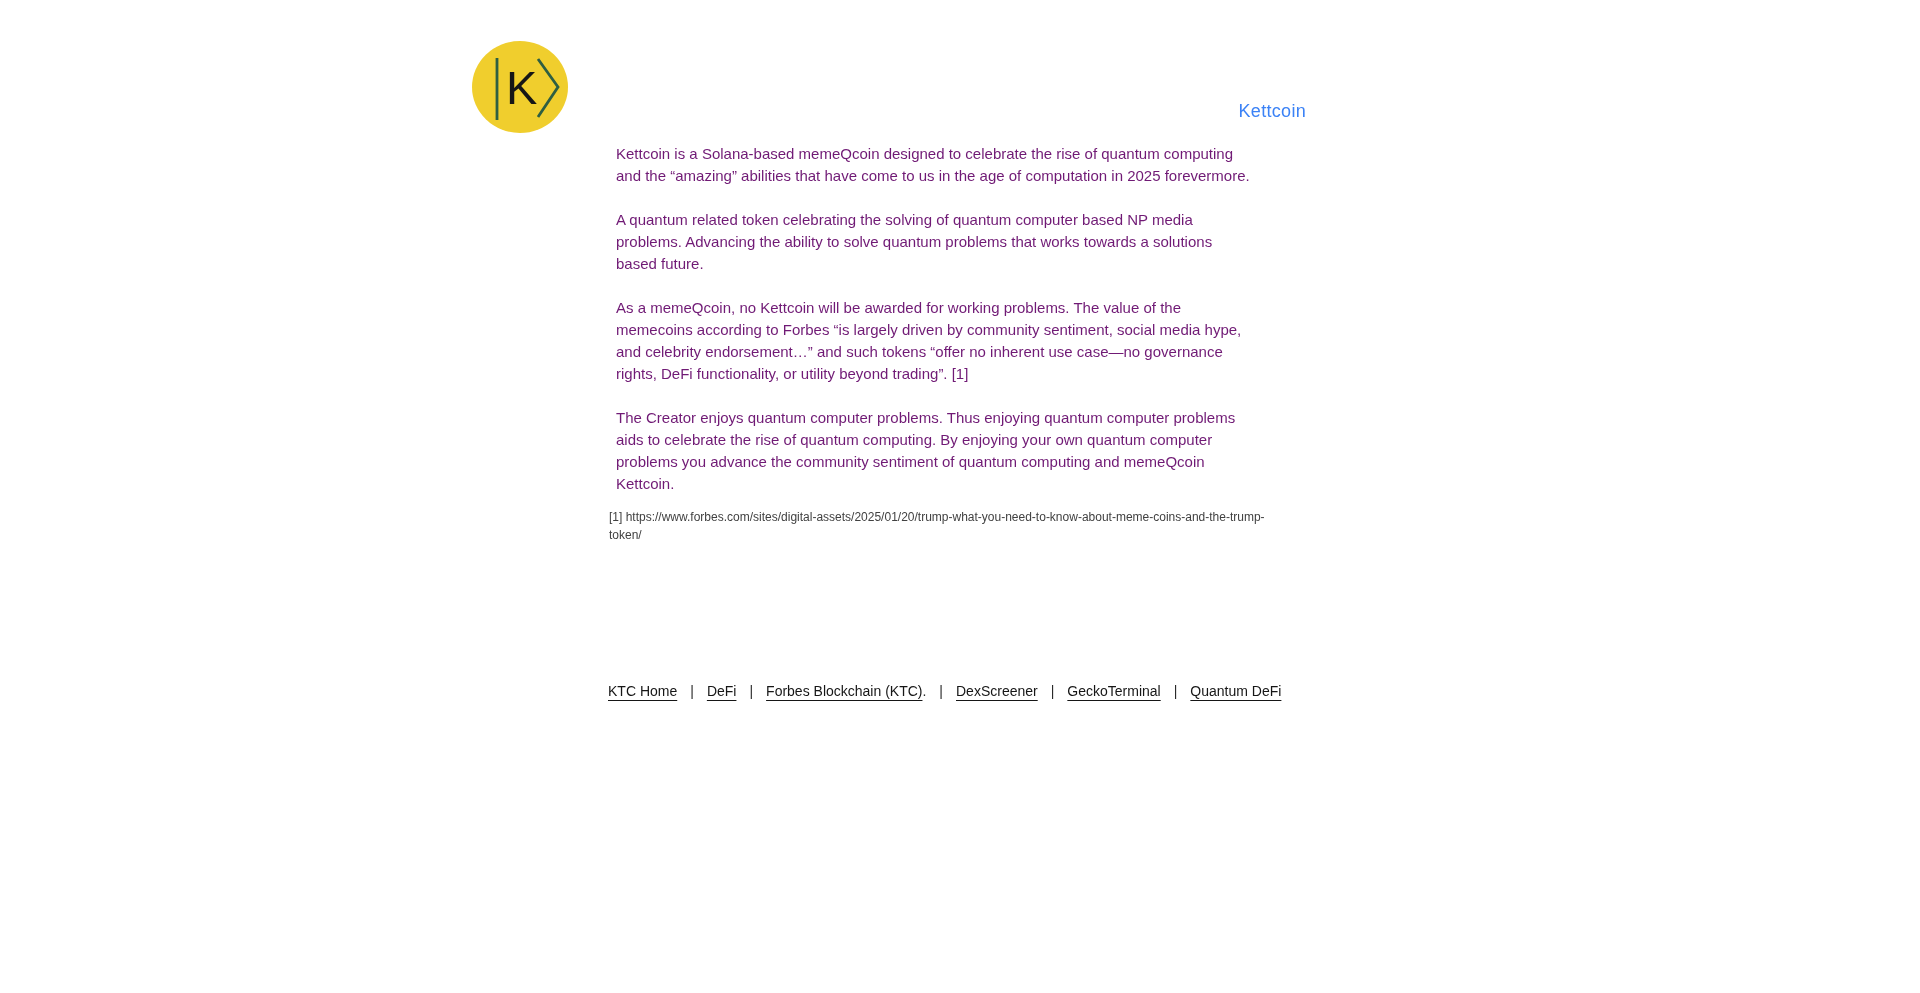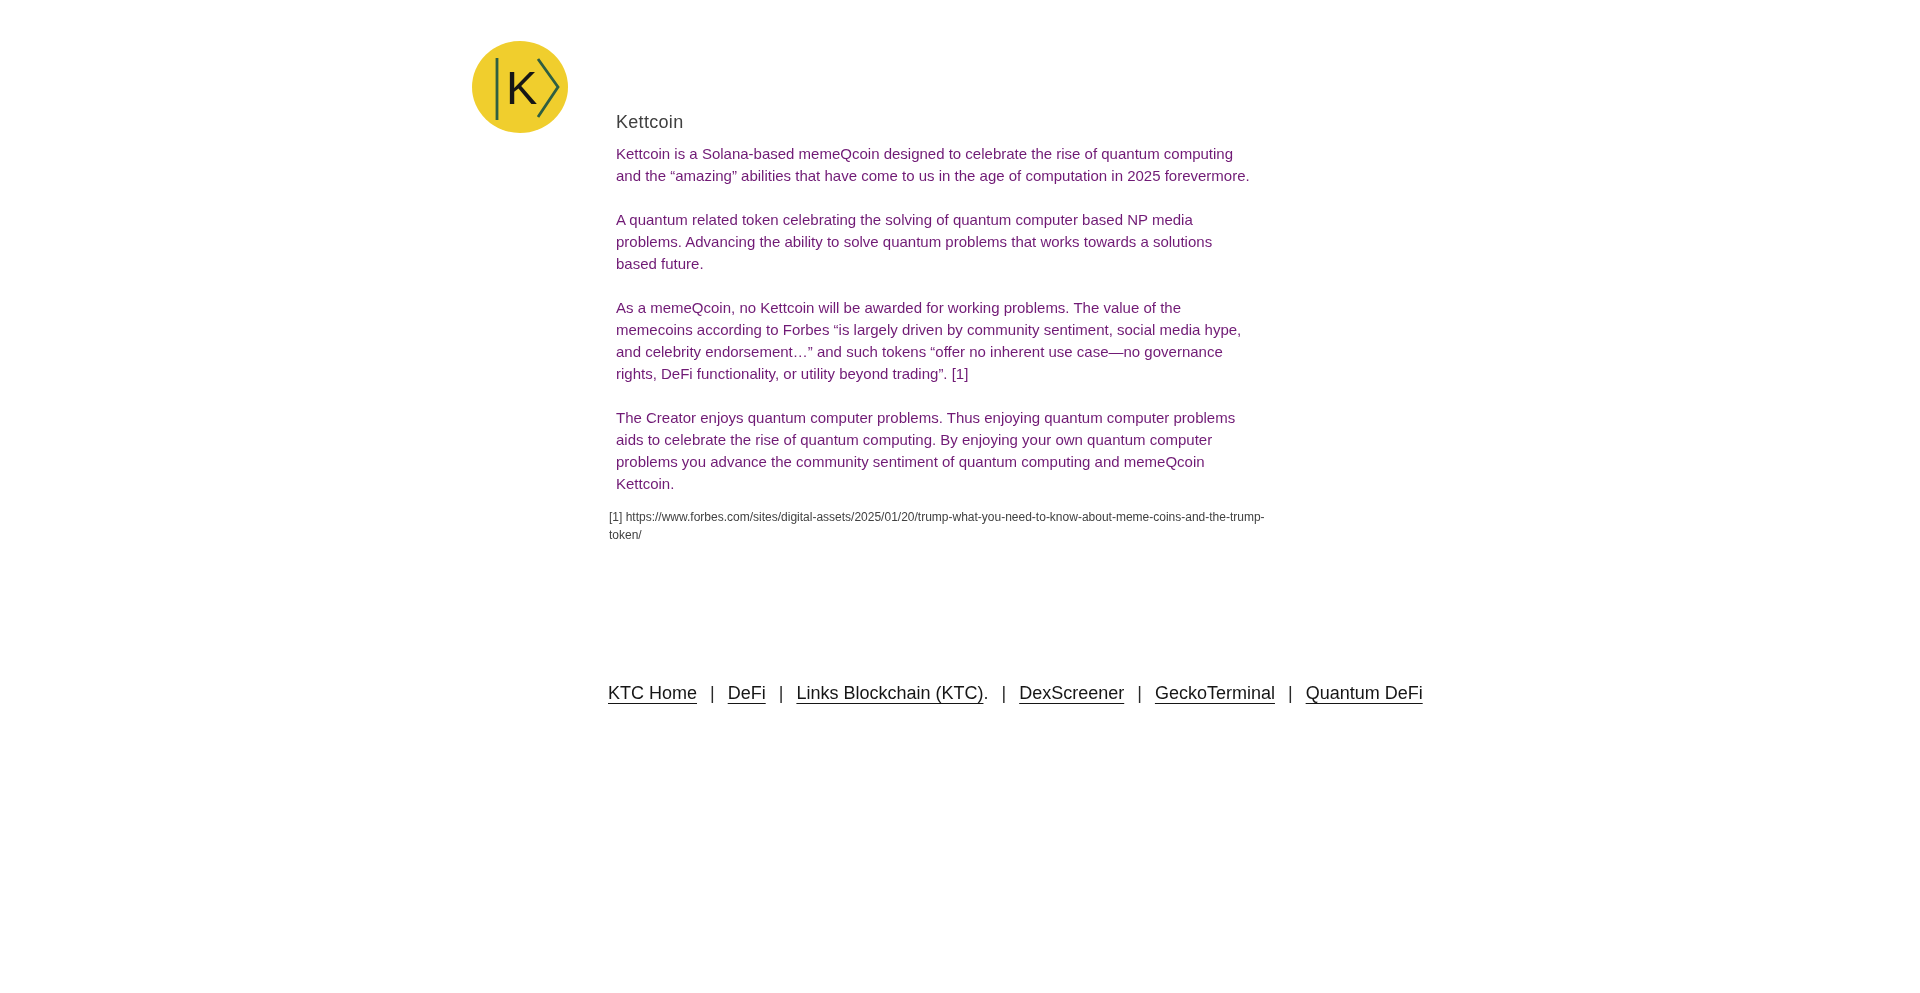--- a/index.html
+++ b/index.html
@@ -15,28 +15,28 @@
     position: absolute;
     left: 472px;
     top: 41px;
     width: 96px;
     height: 92px;
   }
   .logo svg { display: block; width: 100%; height: 100%; }
   .title {
     position: absolute;
     left: 616px;
-    top: 112px;
+    top: 101px;
     width: 690px;
     margin: 0;
-    text-align: left;
+    text-align: right;
     font-size: 18px;
     font-weight: 400;
     letter-spacing: 0.3px;
-    color: #404040;
+    color: #3b82f6;
   }
   .content {
     position: absolute;
     left: 616px;
     top: 143px;
     width: 772px;
   }
   .content p {
     margin: 0 0 22px 0;
     font-size: 15px;
@@ -51,21 +51,21 @@
     line-height: 17.5px;
     color: #414141;
     margin-left: -7px;
   }
   .footer {
     position: absolute;
     left: 608px;
     top: 683px;
     display: flex;
     align-items: flex-start;
-    font-size: 18px;
+    font-size: 14px;
     color: #161616;
     white-space: nowrap;
   }
   .footer a {
     color: #161616;
     text-decoration: underline;
     text-decoration-thickness: 1px;
     text-underline-offset: 4px;
     cursor: pointer;
   }
@@ -107,21 +107,21 @@
 Kettcoin.</p>
     <p class="footnote">[1] https://www.forbes.com/sites/digital-assets/2025/01/20/trump-what-you-need-to-know-about-meme-coins-and-the-trump-
 token/</p>
   </div>
 
   <nav class="footer">
     <a>KTC Home</a>
     <span class="sep">|</span>
     <a>DeFi</a>
     <span class="sep">|</span>
-    <a>Links Blockchain (KTC)</a>
+    <a>Forbes Blockchain (KTC)</a>
     <span class="suffix">.</span>
     <span class="sep">|</span>
     <a>DexScreener</a>
     <span class="sep">|</span>
     <a>GeckoTerminal</a>
     <span class="sep">|</span>
     <a>Quantum DeFi</a>
   </nav>
 
 </div>

